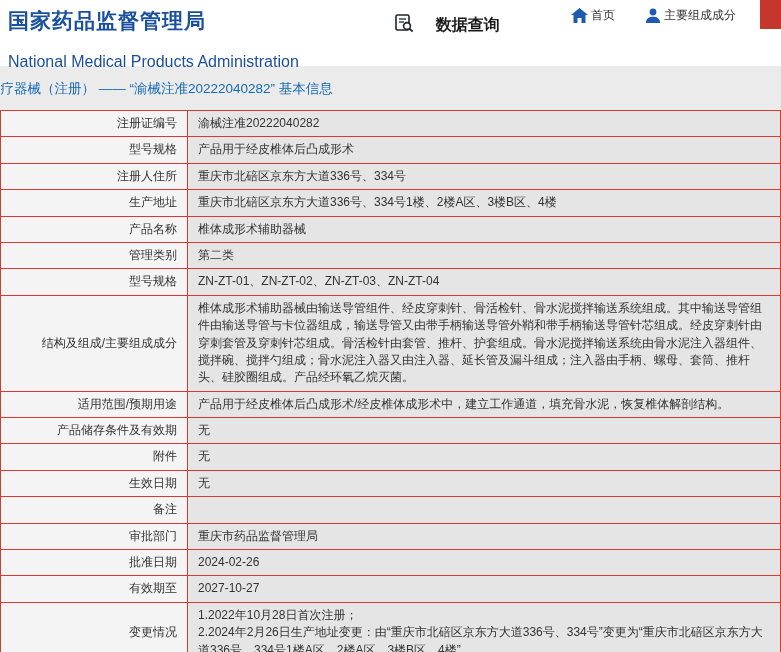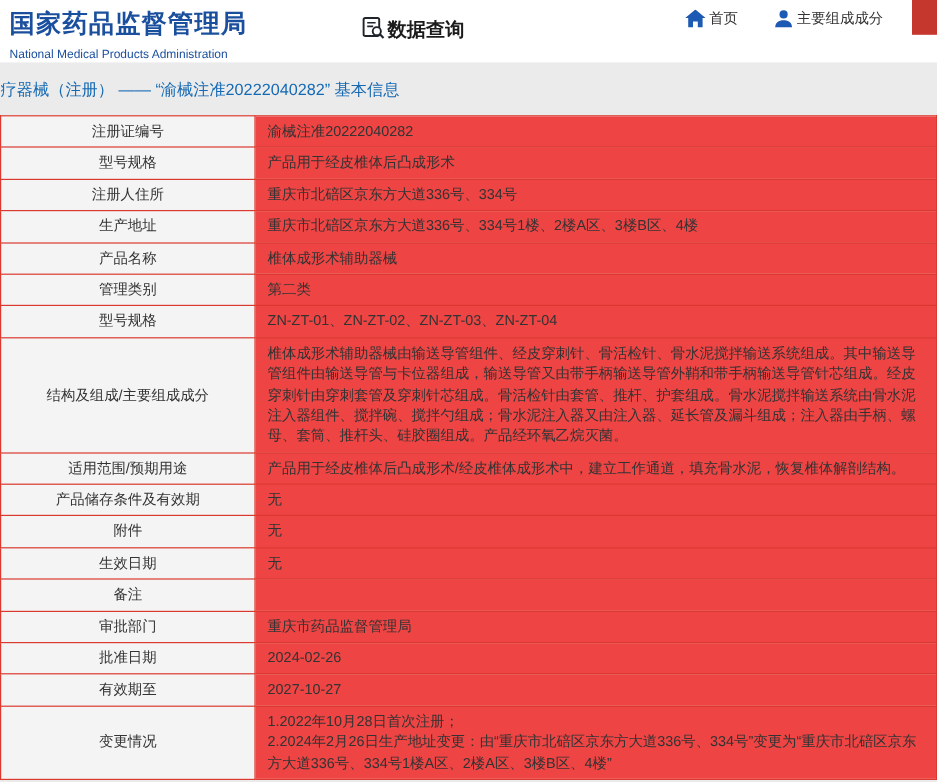--- a/index.html
+++ b/index.html
@@ -1,40 +1,40 @@
 <!DOCTYPE html>
 <html style="--brand-blue: #1a4f9d; --accent-blue: #1569b3; --border-red: #d9392f;"><head>
 <meta charset="utf-8">
 <style>
   * { margin:0; padding:0; box-sizing:border-box; }
   html,body { width:781px; height:652px; overflow:hidden; }
   body { font-family:"Liberation Sans","DejaVu Sans",sans-serif; background:#ebebeb; }
 
   
-  .header { height:52px; background:#ffffff; display:flex; align-items:flex-start; position:relative; }
+  .header { height:66px; background:#ffffff; display:flex; align-items:flex-start; position:relative; }
   .logo { padding:9px 0 0 8px; }
   .logo-cn { font-size:21px; font-weight:bold; color:var(--brand-blue); letter-spacing:1px; line-height:1.15; }
-  .logo-en { font-size:10px; color:var(--brand-blue); margin-top:7px; }
-  .dq { display:flex; align-items:center; gap:2px; margin-left:95px; margin-top:13px;justify-content:flex-end; }
+  .logo-en { font-size:16px; color:var(--brand-blue); margin-top:20px; }
+  .dq { display:flex; align-items:center; gap:22px; margin-left:95px; margin-top:13px;justify-content:flex-end; }
   .dq-text { font-size:16px; font-weight:bold; color:#1b1b1b; }
   .nav { margin-left:auto; display:flex; gap:30px; padding:7px 45px 0 0; }
   .nav-item { display:flex; flex-direction:row; align-items:center; gap:3px; font-size:12px; color:#333;
               text-decoration:none; cursor:pointer; }
   .nav-item svg { display:block; }
   .corner-accent { position:absolute; right:0; top:0; width:21px; height:29px; background:#c5372d; cursor:pointer; }
 
   
   .content { padding:14px 0 0 0; }
   .page-title { color:var(--accent-blue); font-size:13.5px; margin:0 0 12px -13px; white-space:nowrap; }
 
   table.info { width:781px; border-collapse:collapse; background:#fff; table-layout:fixed; }
   table.info td { border:1px solid var(--border-red); font-size:12px; line-height:1.45;
                   padding:4px 10px; color:#333; vertical-align:middle; word-break:break-all; }
-  td.label-cell { width:212px; text-align:center; background:#f4f4f4; }
-  td.value-cell { background:#ef4444; text-align:left; white-space:pre-line; }
+  td.label-cell { width:187px; text-align:right; background:#f4f4f4; }
+  td.value-cell { background:#e5e5e5; text-align:left; white-space:pre-line; }
 </style>
 </head>
 <body>
 
 <div class="header">
   <div class="logo">
     <div class="logo-cn">国家药品监督管理局</div>
     <div class="logo-en">National Medical Products Administration</div>
   </div>
 

